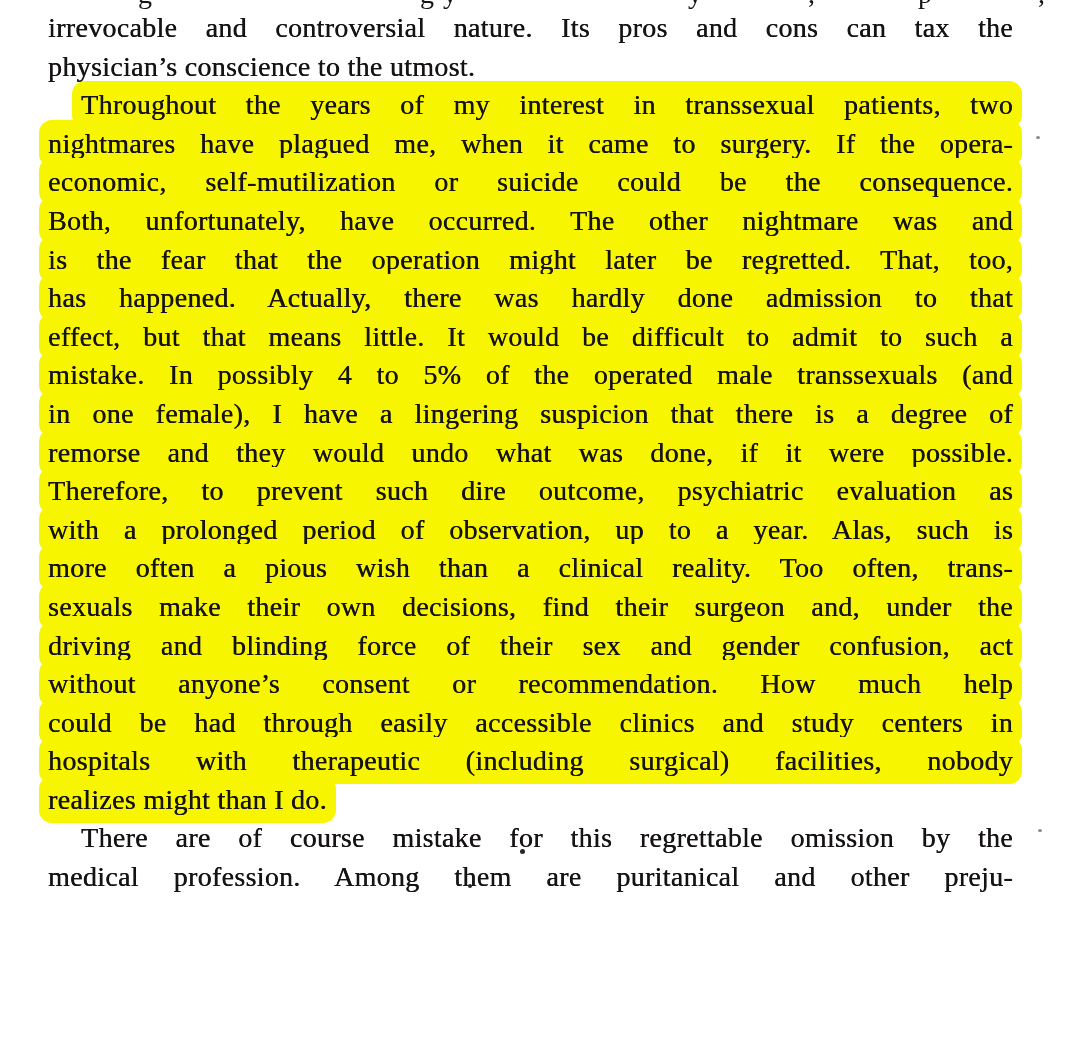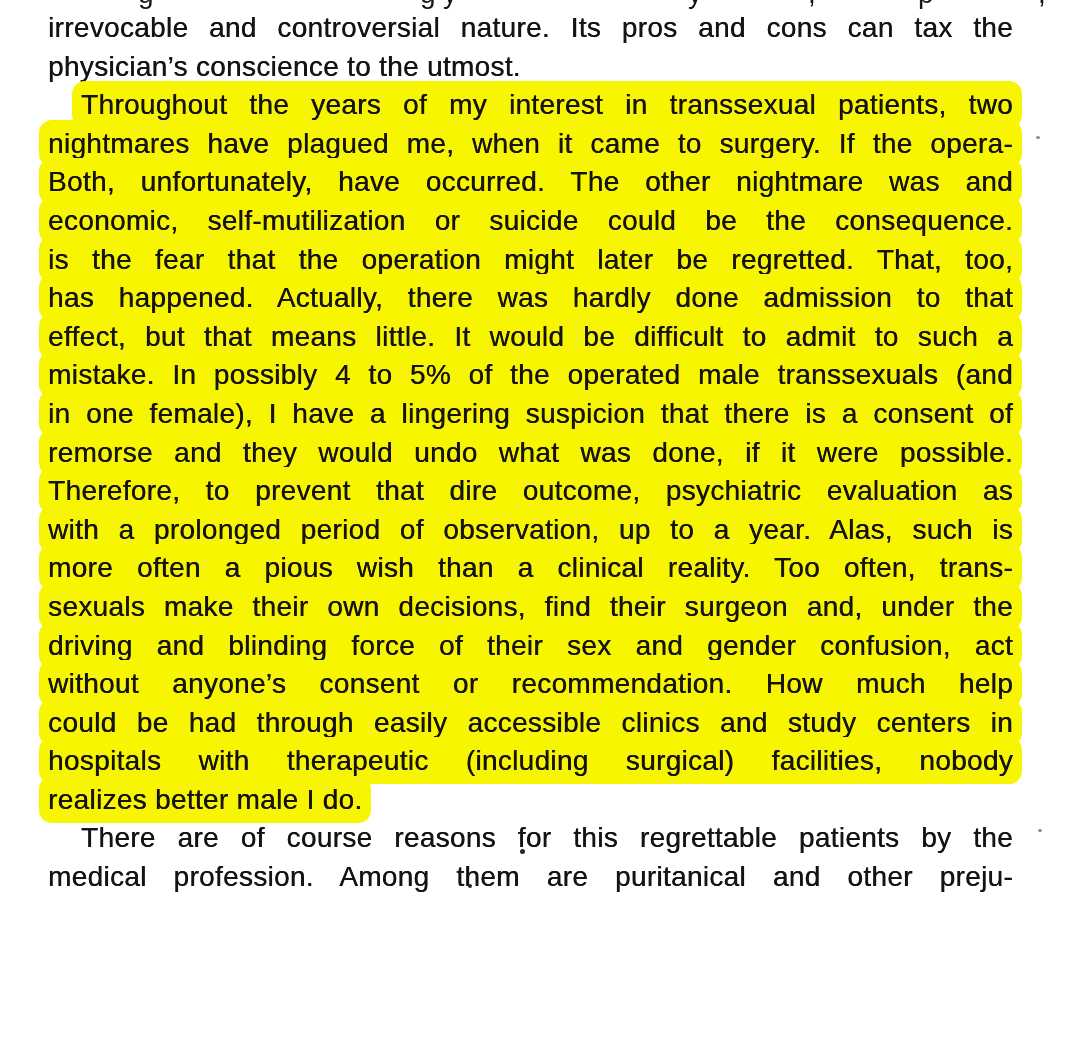--- a/index.html
+++ b/index.html
@@ -12,21 +12,21 @@
     margin: 0;
     padding: 0;
     background: var(--paper);
   }
   .page {
     position: relative;
     width: 1080px;
     height: 906px;
     background: var(--paper);
     overflow: hidden;
-    font-family: Liberation Sans, sans-serif;
+    font-family: Liberation Serif, serif;
     color: var(--ink);
   }
   
   .top-clip {
     position: absolute;
     top: 0; left: 0;
     width: 1080px; height: 9px;
     overflow: hidden;
   }
   .frag {
@@ -84,39 +84,39 @@
     <span class="frag" style="left:918px">p</span>
     <span class="frag" style="left:1038px">,</span>
   </div>
 
   <div class="doc">
     <div class="line j">irrevocable and controversial nature. Its pros and cons can tax the</div>
     <div class="line">physician’s conscience to the utmost.</div>
 
     <div class="line j ind"><span class="hl">Throughout the years of my interest in transsexual patients, two</span></div>
     <div class="line j"><span class="hl">nightmares have plagued me, when it came to surgery. If the opera-</span></div>
+    <div class="line j"><span class="hl">economic, self-mutilization or suicide could be the consequence.</span></div>
     <div class="line j"><span class="hl">Both, unfortunately, have occurred. The other nightmare was and</span></div>
-    <div class="line j"><span class="hl">economic, self-mutilization or suicide could be the consequence.</span></div>
     <div class="line j"><span class="hl">is the fear that the operation might later be regretted. That, too,</span></div>
     <div class="line j"><span class="hl">has happened. Actually, there was hardly done admission to that</span></div>
     <div class="line j"><span class="hl">effect, but that means little. It would be difficult to admit to such a</span></div>
     <div class="line j"><span class="hl">mistake. In possibly 4 to 5% of the operated male transsexuals (and</span></div>
-    <div class="line j"><span class="hl">in one female), I have a lingering suspicion that there is a consent of</span></div>
+    <div class="line j"><span class="hl">in one female), I have a lingering suspicion that there is a degree of</span></div>
     <div class="line j"><span class="hl">remorse and they would undo what was done, if it were possible.</span></div>
-    <div class="line j"><span class="hl">Therefore, to prevent that dire outcome, psychiatric evaluation as</span></div>
+    <div class="line j"><span class="hl">Therefore, to prevent such dire outcome, psychiatric evaluation as</span></div>
     <div class="line j"><span class="hl">with a prolonged period of observation, up to a year. Alas, such is</span></div>
     <div class="line j"><span class="hl">more often a pious wish than a clinical reality. Too often, trans-</span></div>
     <div class="line j"><span class="hl">sexuals make their own decisions, find their surgeon and, under the</span></div>
     <div class="line j"><span class="hl">driving and blinding force of their sex and gender confusion, act</span></div>
     <div class="line j"><span class="hl">without anyone’s consent or recommendation. How much help</span></div>
     <div class="line j"><span class="hl">could be had through easily accessible clinics and study centers in</span></div>
     <div class="line j"><span class="hl">hospitals with therapeutic (including surgical) facilities, nobody</span></div>
-    <div class="line"><span class="hl">realizes better male I do.</span></div>
+    <div class="line"><span class="hl">realizes might than I do.</span></div>
 
-    <div class="line j ind">There are of course reasons for this regrettable patients by the</div>
+    <div class="line j ind">There are of course mistake for this regrettable omission by the</div>
     <div class="line j">medical profession. Among them are puritanical and other preju-</div>
   </div>
 
   <div class="speck" style="left:520px; top:849px; width:5px; height:5px;"></div>
   <div class="speck" style="left:468px; top:884px; width:4px; height:4px;"></div>
   <div class="speck faint" style="left:1036px; top:136px; width:4px; height:3px;"></div>
   <div class="speck faint" style="left:1038px; top:829px; width:4px; height:3px;"></div>
 </div>
 
 </body></html>

